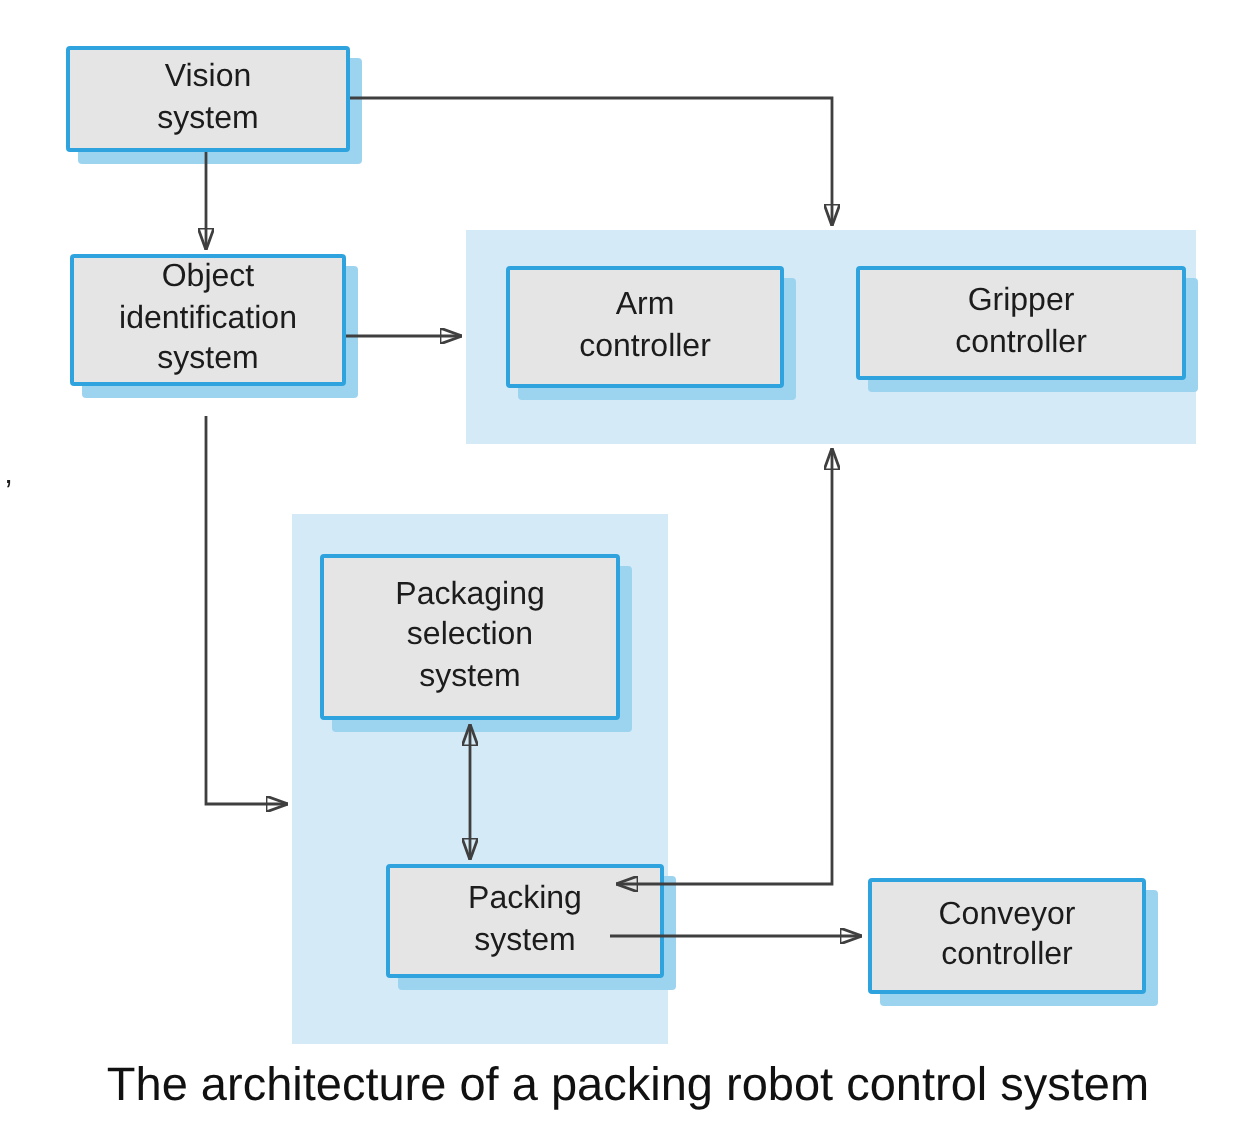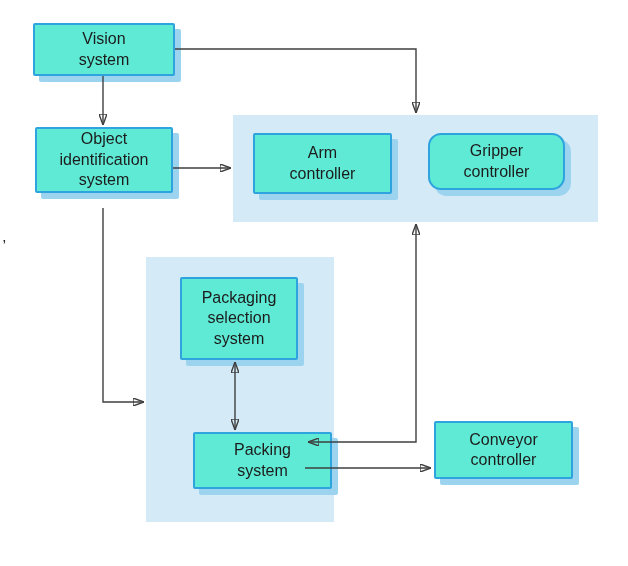--- a/index.html
+++ b/index.html
@@ -13,43 +13,43 @@
   }
   .group {
     position: absolute;
     background: #d4eaf7;
   }
   .group.controllers { left: 233px; top: 115px; width: 365px; height: 107px; }
   .group.packaging   { left: 146px; top: 257px; width: 188px; height: 265px; }
   .node {
     position: absolute;
     box-sizing: border-box;
-    background: #5eead4;
+    background: #e5e5e5;
     border: 2px solid #2ea3de;
     border-radius: 2px;
     box-shadow: 6px 6px 0 #9cd4f0;
     display: flex;
     align-items: center;
     justify-content: center;
     z-index: 2;
   }
   .node span {
     white-space: pre-line;
     text-align: center;
     font-size: 16px;
     line-height: 20.5px;
     color: #1c1c1c;
   }
   .node.vision    { left: 33px;  top: 23px;  width: 142px; height: 53px; }
   .node.object    { left: 35px;  top: 127px; width: 138px; height: 66px; }
   .node.arm       { left: 253px; top: 133px; width: 139px; height: 61px; }
-  .node.gripper   { left: 428px; top: 133px; width: 137px; height: 57px; border-radius: 13px; }
-  .node.pkgsel    { left: 180px; top: 277px; width: 118px; height: 83px; }
+  .node.gripper   { left: 428px; top: 133px; width: 165px; height: 57px; }
+  .node.pkgsel    { left: 160px; top: 277px; width: 150px; height: 83px; }
   .node.packing   { left: 166px; top: 432px; width: 139px; height: 57px; margin-left: 27px; }
-  .node.conveyor  { left: 434px; top: 421px; width: 139px; height: 58px; }
+  .node.conveyor  { left: 434px; top: 439px; width: 139px; height: 58px; }
   svg.connectors {
     position: absolute;
     left: 0; top: 0;
     width: 628px; height: 566px;
     z-index: 3;
     pointer-events: none;
   }
   svg.connectors path, svg.connectors polyline, svg.connectors line {
     fill: none;
     stroke: #3f3f3f;
@@ -122,13 +122,14 @@
     </defs>
     <polyline points="103,76 103,125" marker-end="url(#ah)"></polyline>
     <polyline points="175,49 416,49 416,113" marker-end="url(#ah)"></polyline>
     <polyline points="173,168 231,168" marker-end="url(#ah)"></polyline>
     <polyline points="103,208 103,402 144,402" marker-end="url(#ah)"></polyline>
     <polyline points="235,362 235,430" marker-start="url(#ah)" marker-end="url(#ah)"></polyline>
     <polyline points="416,224 416,442 308,442" marker-start="url(#ah)" marker-end="url(#ah)"></polyline>
     <polyline points="305,468 431,468" marker-end="url(#ah)"></polyline>
   </svg>
 
+  <div class="caption">The architecture of a packing robot control system</div>
 </div>
 
 </body></html>

